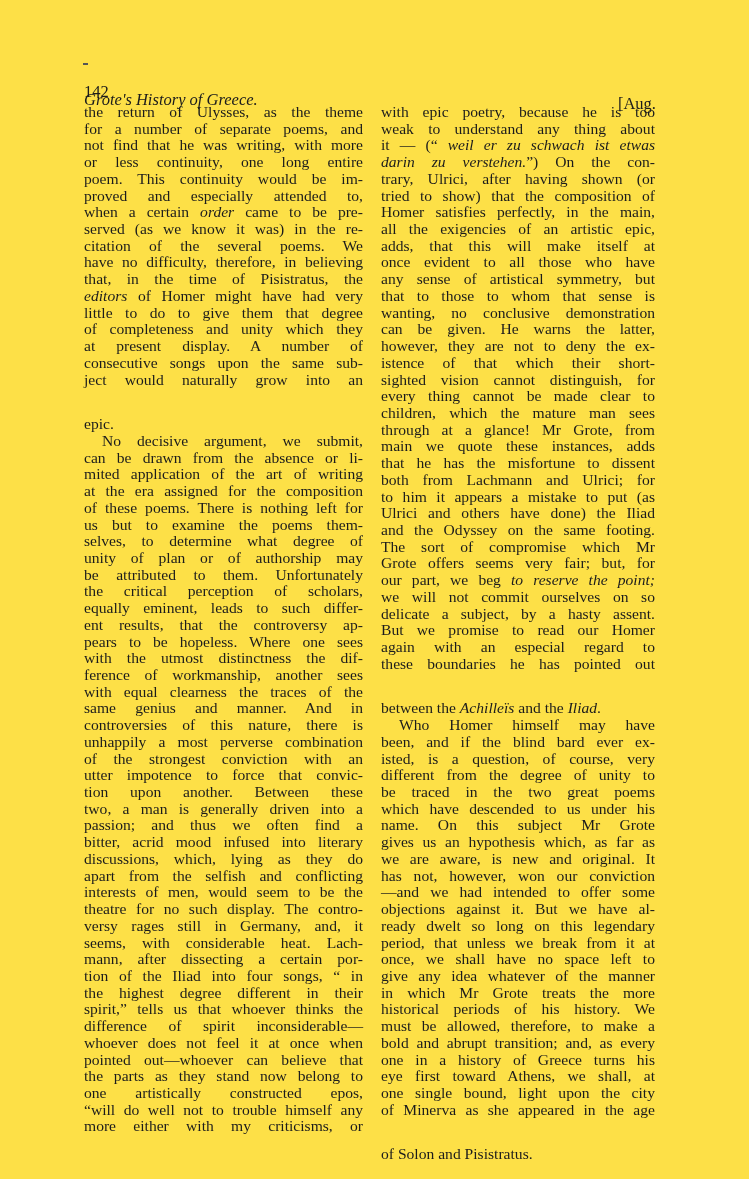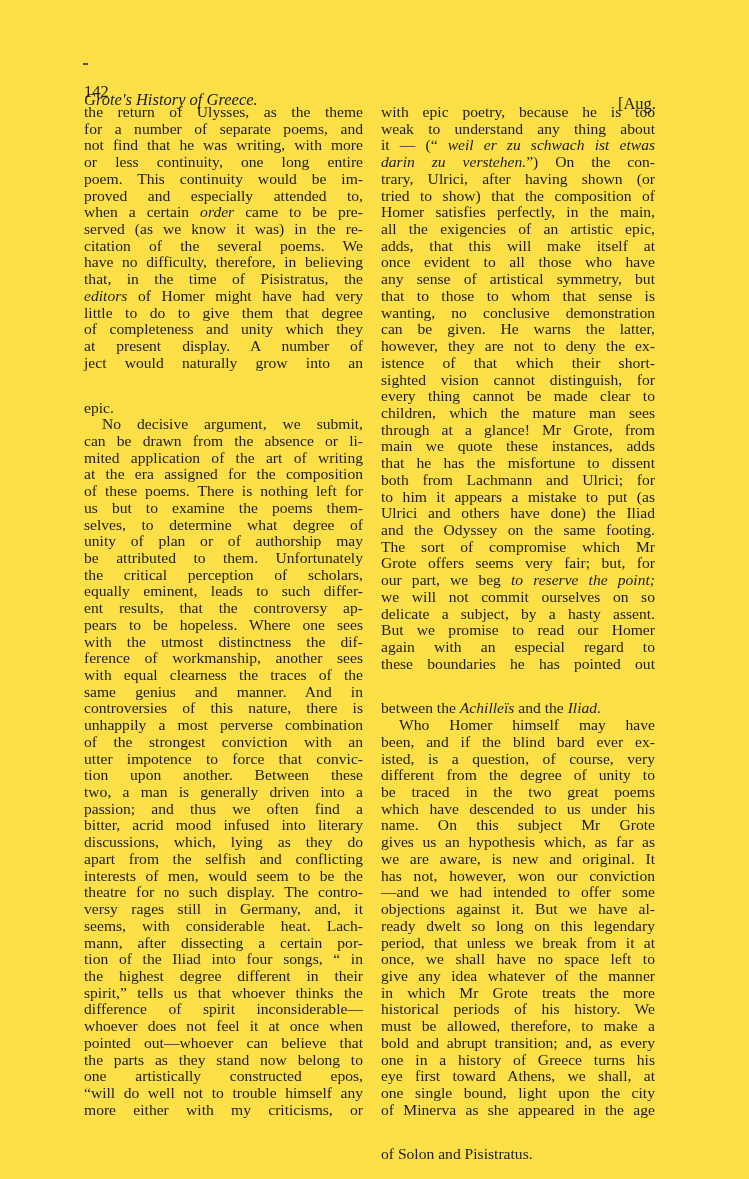--- a/index.html
+++ b/index.html
@@ -40,20 +40,21 @@
       <span class="ln"><span>proved and especially attended to,</span></span>
       <span class="ln"><span>when a certain </span><i>order</i><span> came to be pre-</span></span>
       <span class="ln"><span>served (as we know it was) in the re-</span></span>
       <span class="ln"><span>citation of the several poems. We</span></span>
       <span class="ln"><span>have no difficulty, therefore, in believing</span></span>
       <span class="ln"><span>that, in the time of Pisistratus, the</span></span>
       <span class="ln"><i>editors</i><span> of Homer might have had very</span></span>
       <span class="ln"><span>little to do to give them that degree</span></span>
       <span class="ln"><span>of completeness and unity which they</span></span>
       <span class="ln"><span>at present display. A number of</span></span>
+      <span class="ln"><span>consecutive songs upon the same sub-</span></span>
       <span class="ln"><span>ject would naturally grow into an</span></span>
       <span class="ln last"><span>epic.</span></span>
       <span class="ln indent"><span>No decisive argument, we submit,</span></span>
       <span class="ln"><span>can be drawn from the absence or li-</span></span>
       <span class="ln"><span>mited application of the art of writing</span></span>
       <span class="ln"><span>at the era assigned for the composition</span></span>
       <span class="ln"><span>of these poems. There is nothing left for</span></span>
       <span class="ln"><span>us but to examine the poems them-</span></span>
       <span class="ln"><span>selves, to determine what degree of</span></span>
       <span class="ln"><span>unity of plan or of authorship may</span></span>

